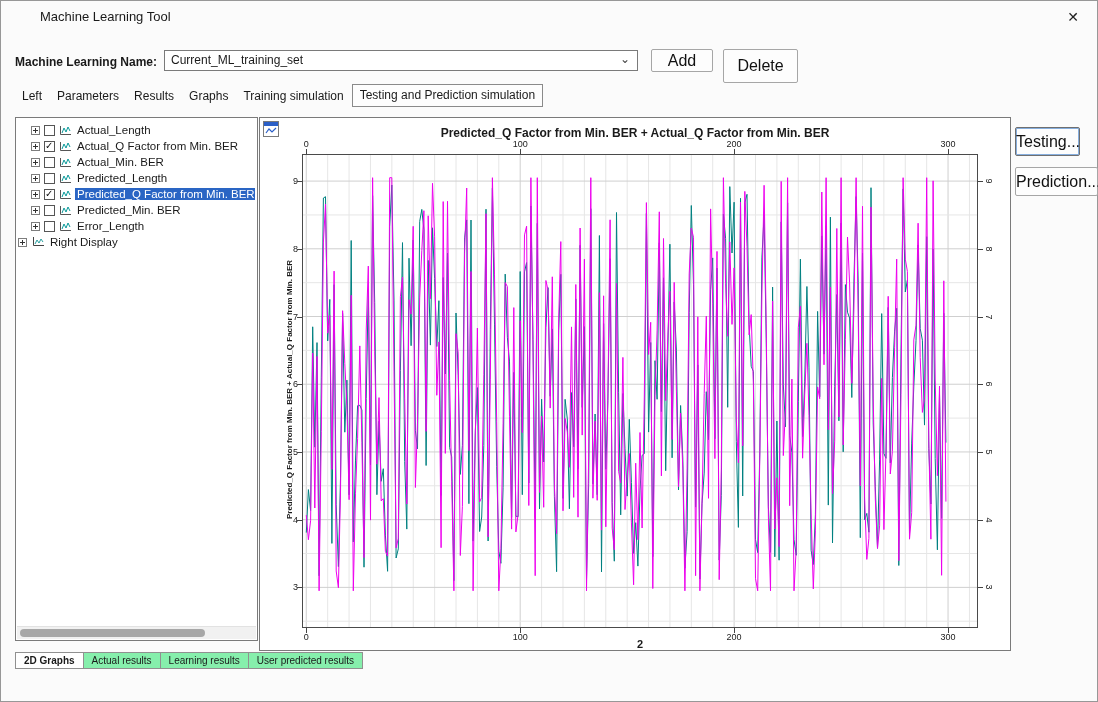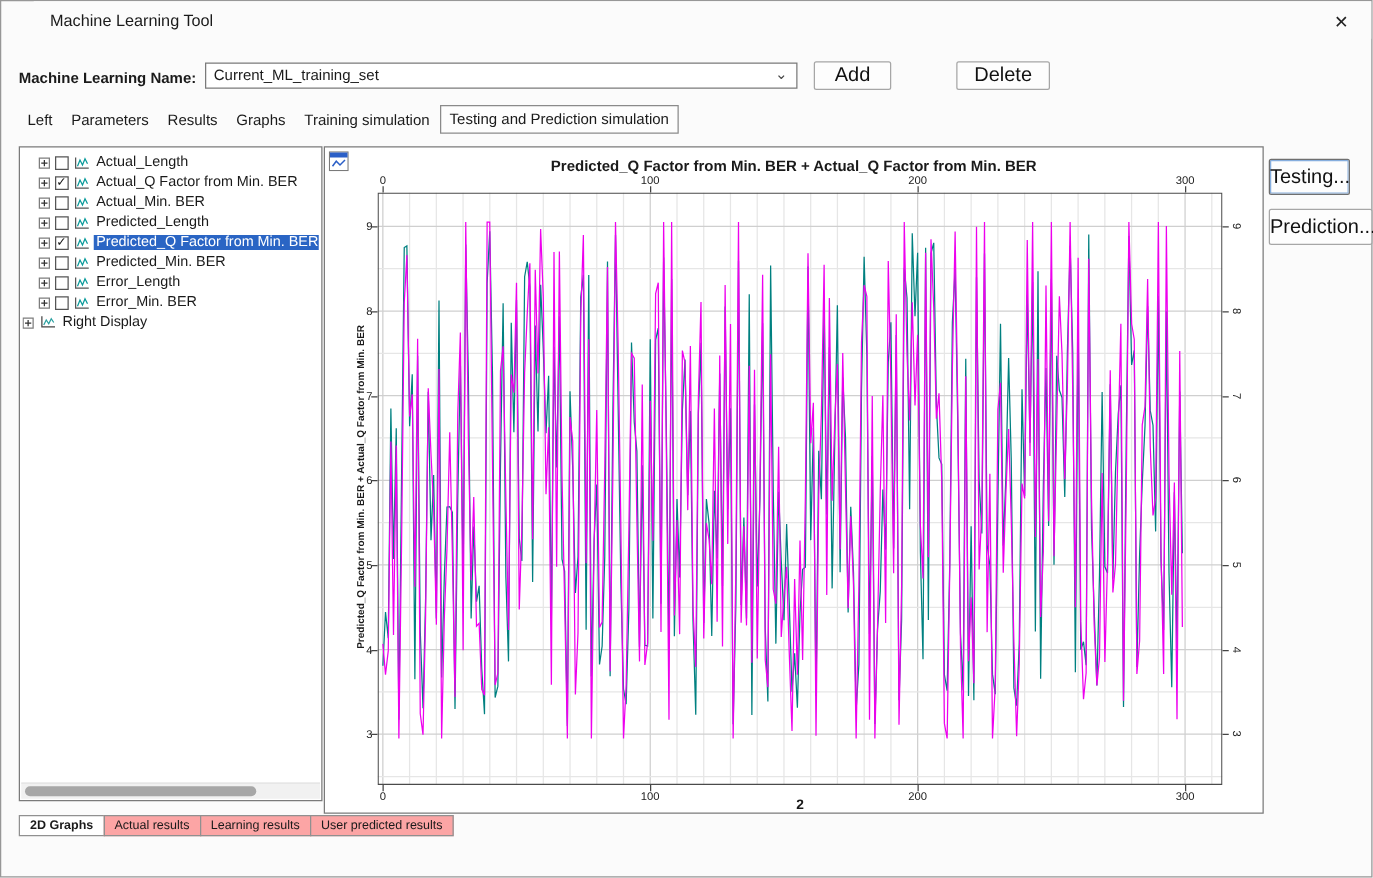--- a/index.html
+++ b/index.html
@@ -17,21 +17,21 @@
 
   
   .ml-name-label { position: absolute; left: 14px; top: 54px; font-size: 12px; font-weight: bold; }
   .combo { position: absolute; left: 163px; top: 49px; width: 474px; height: 21px;
            background: #fff; border: 1px solid #7a7a7a; font-size: 12px; padding: 2px 20px 2px 6px;
            white-space: nowrap; overflow: hidden; }
   .combo-arrow { position: absolute; right: 7px; top: 1px; font-size: 12px; color: #444; }
   .btn { position: absolute; background: #fdfdfd; border: 1px solid #a6a6a6; border-radius: 2px;
          font-family: "Liberation Sans", sans-serif; font-size: 16px; color: #111; text-align: center; cursor: pointer; }
   #add-btn { left: 650px; top: 48px; width: 62px; height: 23px; }
-  #delete-btn { left: 764px; top: 48px; width: 75px; height: 23px; }
+  #delete-btn { left: 722px; top: 48px; width: 75px; height: 34px; }
 
   
   .tabstrip { position: absolute; left: 14px; top: 83px; display: flex; align-items: flex-end; font-size: 12px; }
   .tab { padding: 3px 7px 4px 7px; margin-right: 1px; white-space: nowrap; cursor: pointer; }
   .tab.active { border: 1px solid #8a8a8a; background: #fdfdfd; }
 
   
   .tree-panel { position: absolute; left: 14px; top: 116px; width: 243px; height: 524px;
                 background: #fff; border: 1px solid #7a7a7a; }
   .tree { position: absolute; left: 2px; top: 4px; right: 2px; bottom: 16px; overflow: hidden;
@@ -68,21 +68,21 @@
              font-size: 11px; font-weight: bold; }
   .rot90 { transform: rotate(90deg); transform-origin: center; }
 
   
   #testing-btn { left: 1014px; top: 126px; width: 65px; height: 29px;
                  border: 1px solid #6f6f6f; box-shadow: inset 0 0 0 1px #86aede; }
   #prediction-btn { left: 1014px; top: 166px; width: 83px; height: 29px; }
 
   
   .bottom-tabs { position: absolute; left: 14px; top: 651px; display: flex; font-size: 10px; }
-  .btab { border: 1px solid #909090; background: #fca5a5; padding: 2px 8px; margin-left: -1px;
+  .btab { border: 1px solid #909090; background: #86efac; padding: 2px 8px; margin-left: -1px;
           white-space: nowrap; cursor: pointer; }
   .btab:first-child { margin-left: 0; }
   .btab.active { background: #fff; font-weight: bold; }
 </style>
 </head>
 <body>
 
 <div class="window">
 
   <div class="titlebar">
@@ -178,31 +178,20 @@
         <div class="tree-row child">
           <span class="expander plus"></span>
           <span class="checkbox"></span>
           <span class="tree-icon">
             <svg width="13" height="11" viewBox="0 0 13 11">
               <polyline points="1.5,1 1.5,9.5 12,9.5" stroke="#555" fill="none"></polyline>
               <polyline points="3,8 5,3 7,7 9,2 11,6" stroke="#0a9a9a" fill="none"></polyline>
             </svg>
           </span>
           <span class="tree-label">Error_Length</span>
-        </div>
-        <div class="tree-row child">
-          <span class="expander plus"></span>
-          <span class="checkbox"></span>
-          <span class="tree-icon">
-            <svg width="13" height="11" viewBox="0 0 13 11">
-              <polyline points="1.5,1 1.5,9.5 12,9.5" stroke="#555" fill="none"></polyline>
-              <polyline points="3,8 5,3 7,7 9,2 11,6" stroke="#0a9a9a" fill="none"></polyline>
-            </svg>
-          </span>
-          <span class="tree-label">Error_Min. BER</span>
         </div>
         <div class="tree-row">
           <span class="expander plus"></span>
           <span class="tree-icon">
             <svg width="14" height="12" viewBox="0 0 14 12">
               <polyline points="2.5,1 2.5,9.5 13,9.5" stroke="#444" fill="none"></polyline>
               <polyline points="4,8 6,4 8,7 10,3 12,6" stroke="#2aa0a0" fill="none"></polyline>
             </svg>
           </span>
           <span class="tree-label">Right Display</span>

